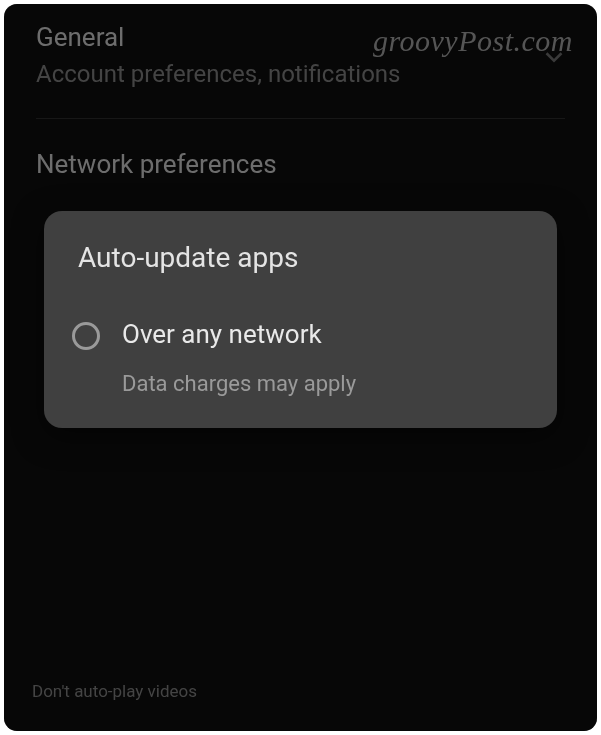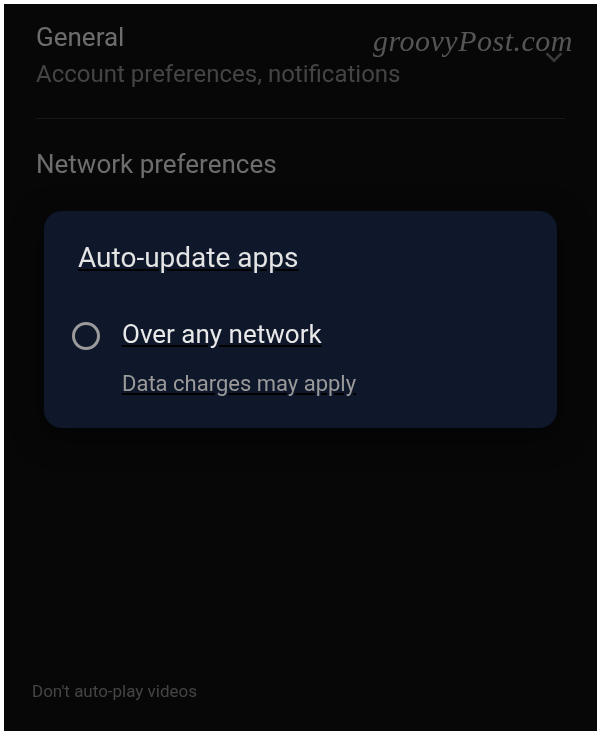--- a/index.html
+++ b/index.html
@@ -16,20 +16,21 @@
       overflow: hidden;
     }
     .screen {
       position: absolute;
       top: 4px;
       left: 4px;
       width: 593px;
       height: 727px;
       background: #0d0d0d;
       overflow: hidden;
+      border-radius: 13px;
     }
     .settings-list {
       padding: 18px 32px 0 32px;
     }
     .section {
       padding-bottom: 28px;
     }
     .section-title {
       color: #c7c7c7;
       font-size: 26px;
@@ -69,26 +70,25 @@
       position: absolute;
       inset: 0;
       background: rgba(0,0,0,0.45);
       z-index: 8;
     }
     .dialog {
       position: absolute;
       left: 40px;
       right: 40px;
       top: 207px;
-      background: #0f172a;
+      background: #404040;
       border-radius: 18px;
       z-index: 10;
       padding: 30px 24px 18px 28px;
       box-shadow: 0 8px 30px rgba(0,0,0,0.5);
-      text-decoration: underline;
     }
     .dialog-title {
       color: #e4e4e4;
       font-size: 28px;
       font-weight: 400;
       margin-bottom: 30px;
       margin-left: 6px;
     }
     .radio-item {
       display: flex;

